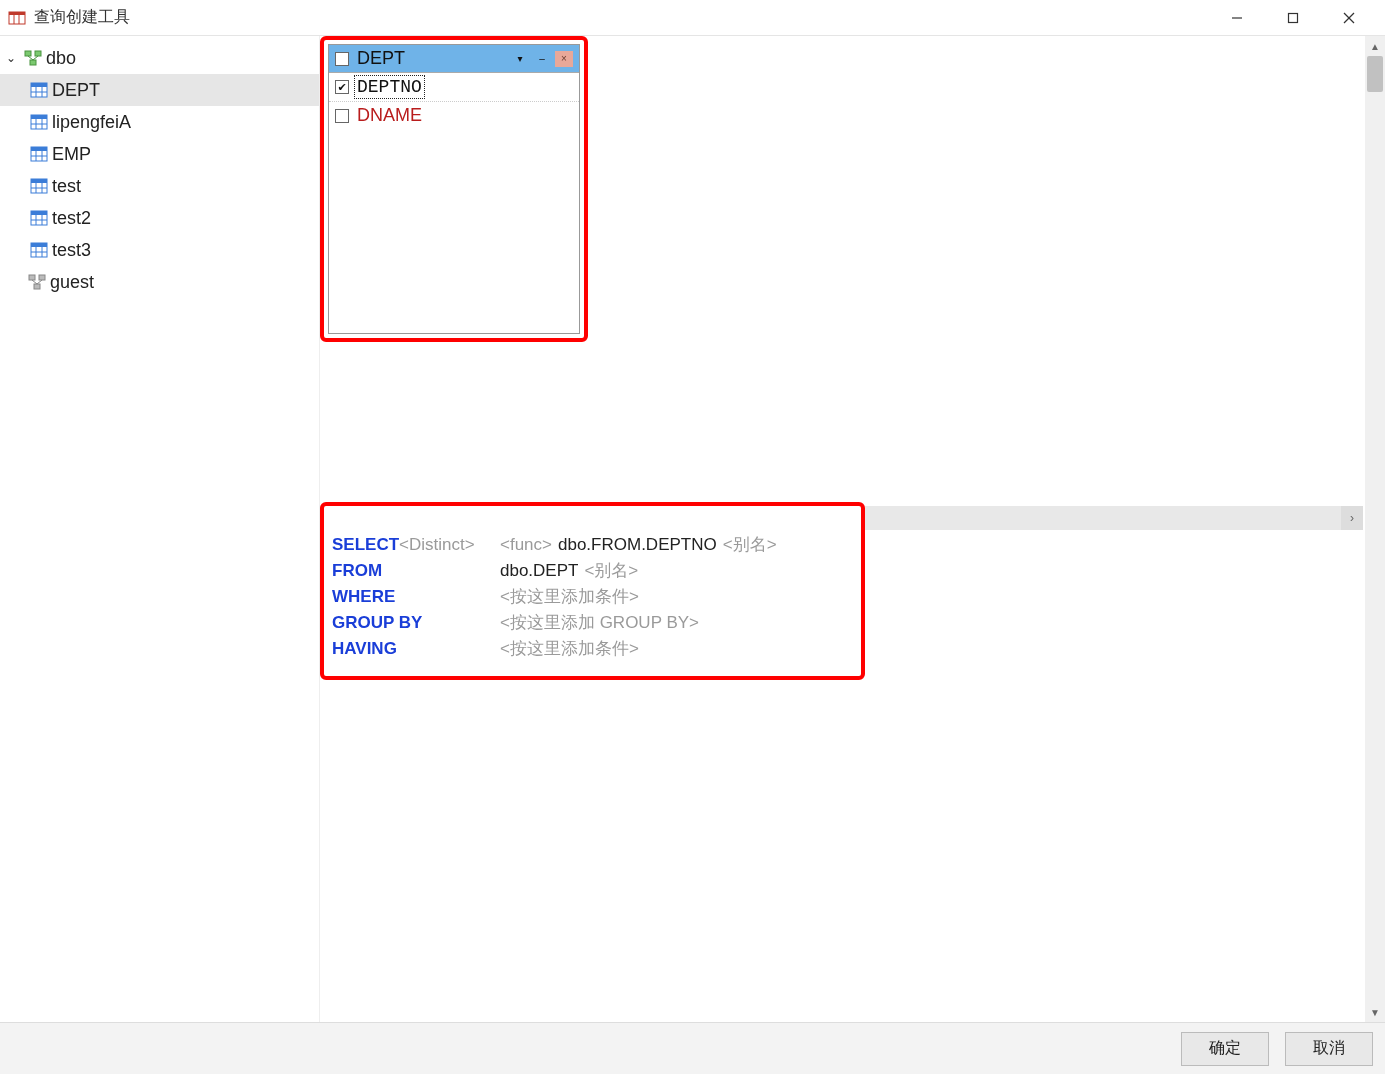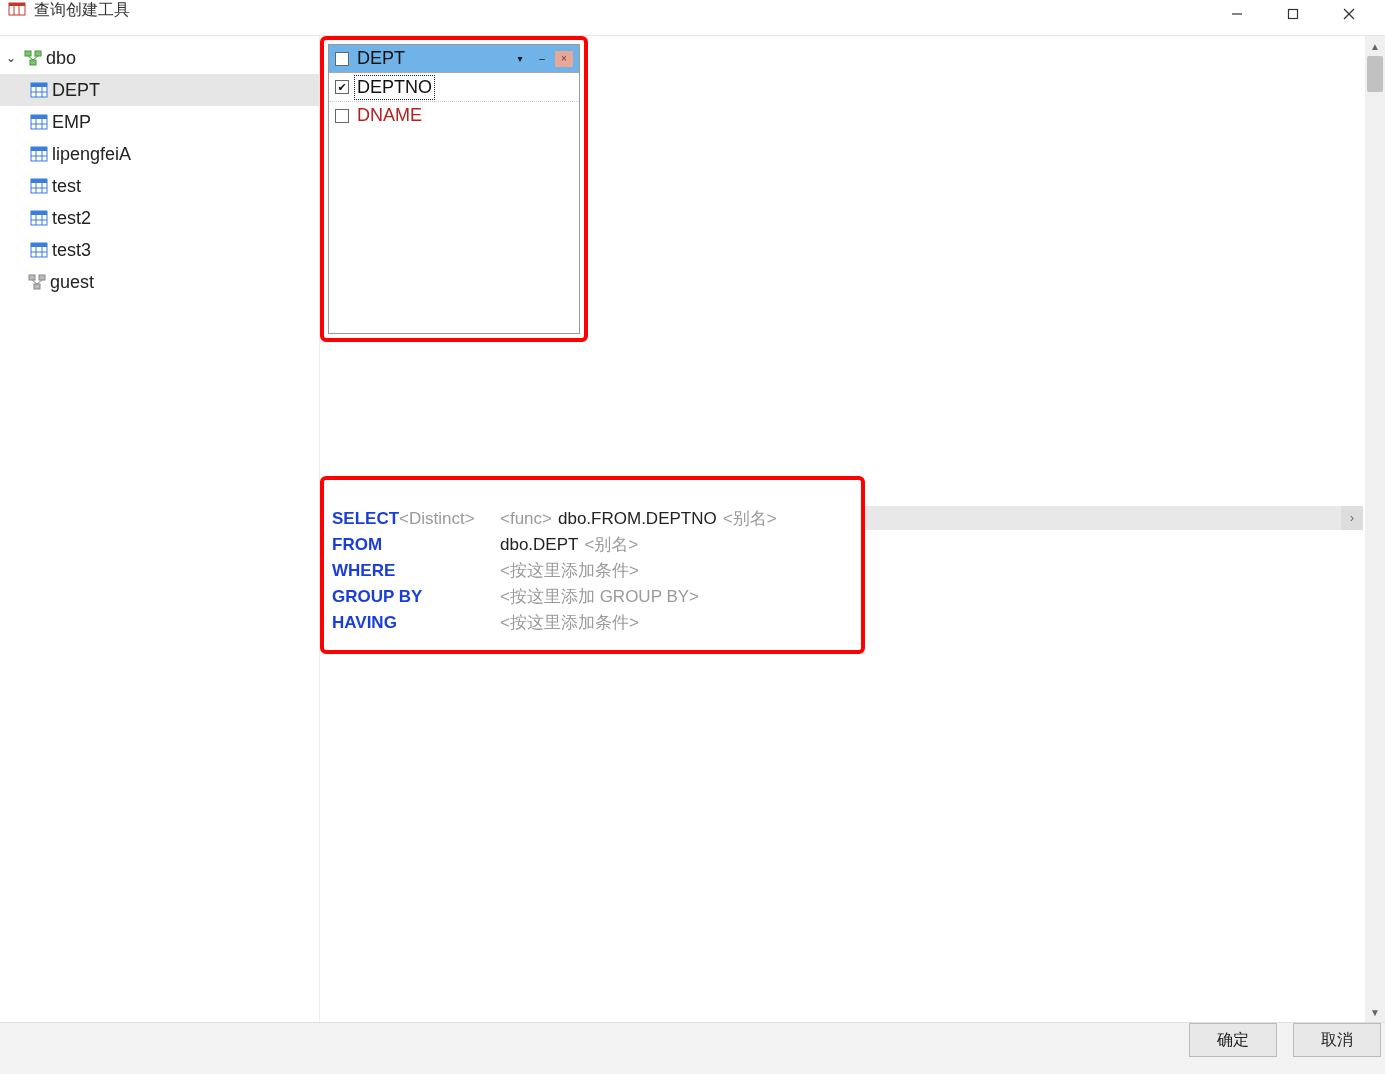--- a/index.html
+++ b/index.html
@@ -11,21 +11,21 @@
       height: 1074px;
       overflow: hidden;
       display: flex;
       flex-direction: column;
     }
     
     
     .titlebar {
       height: 36px;
       display: flex;
-      align-items: flex-start;
+      align-items: center;
       padding: 0 8px;
       border-bottom: 1px solid #e5e5e5;
       background: #fff;
     }
     .titlebar .app-icon {
       width: 18px; height: 18px;
       margin-right: 8px;
       display: inline-flex;
     }
     .titlebar .title { font-size: 16px; color: #333; }
@@ -122,38 +122,38 @@
     }
     .table-header .win-icons .mini-close { background:#e8a899; color:#6b3c30; }
     .col-row {
       display:flex; align-items:center; height:28px; padding:0 6px; gap:8px;
       border-top: 1px dotted #ccc;
       font-size:18px;
     }
     .col-row:first-of-type { border-top: none; }
     .col-row.checked { color:#111; }
     .col-row.dim { color:#b91c1c; }
-    .col-row .focused-border { outline: 1px dotted #222; margin-left:-2px; padding:1px 2px; }
+    .col-row .focused-border { outline: 1px dotted #222; margin-left:-2px; padding:1px 2px;font-family:Liberation Mono, monospace; }
     .col-row .cb {
       width:14px; height:14px; border:1px solid #666; display:inline-flex; align-items:center; justify-content:center; font-size:11px; color:#111;
     }
     .table-box .col-area { min-height: 260px; }
     
     
     .hscroll {
       position:absolute; left:0; right:22px; top:470px; height:24px;
       background:#e8e8e8; display:flex; align-items:center;
     }
     .hscroll .harrow { width:22px; height:24px; display:flex; align-items:center; justify-content:center; color:#666; font-size:12px; background:#ddd;}
     .hscroll .htrack { flex:1; position:relative; height:100%; }
     .hscroll .hthumb { position:absolute; left:0; top:2px; bottom:2px; width:88px; background:#bfbfbf; }
     
     
     .sql-box-wrap {
-      position:absolute; left:0px; top:440px; width:545px;
+      position:absolute; left:0px; top:466px; width:545px;
       border: 4px solid #f00;
       border-radius: 6px;
       padding: 2px 4px 10px 4px;
       background:#fff;
     }
     .sql-box {
       padding: 24px 4px 4px 4px;
       font-size:17px;
       line-height: 26px;
     }
@@ -164,21 +164,22 @@
     .sql-row .body { display:flex; gap:6px; flex-wrap:wrap;}
     .sql-indent { margin-left:168px; color:#9a9a9a; }
     
     
     .footer {
       height: 52px;
       background:#f3f3f3;
       border-top:1px solid #ddd;
       display:flex;
       justify-content:flex-end;
-      padding-right: 4px;
+      align-items:center;
+      padding-right: 12px;
       gap: 16px;
     }
     .footer button {
       width: 88px; height: 34px;
       background:#e8e8e8;
       border:1px solid #bbb;
       font-size:16px;
       color:#222;
       cursor:pointer;
     }
@@ -247,33 +248,33 @@
     <div class="tree-node child">
       <span class="table-icon">
         <svg viewBox="0 0 18 16">
             <rect x="1" y="1" width="16" height="14" fill="#fff" stroke="#3b7dd8"></rect>
             <rect x="1" y="1" width="16" height="4" fill="#3b7dd8"></rect>
             <line x1="6" y1="5" x2="6" y2="15" stroke="#3b7dd8"></line>
             <line x1="12" y1="5" x2="12" y2="15" stroke="#3b7dd8"></line>
             <line x1="1" y1="10" x2="17" y2="10" stroke="#3b7dd8"></line>
           </svg>
       </span>
+      <span>lipengfeiA</span>
+    </div>
+    <div class="tree-node child">
+      <span class="table-icon">
+        <svg viewBox="0 0 18 16">
+            <rect x="1" y="1" width="16" height="14" fill="#fff" stroke="#3b7dd8"></rect>
+            <rect x="1" y="1" width="16" height="4" fill="#3b7dd8"></rect>
+            <line x1="6" y1="5" x2="6" y2="15" stroke="#3b7dd8"></line>
+            <line x1="12" y1="5" x2="12" y2="15" stroke="#3b7dd8"></line>
+            <line x1="1" y1="10" x2="17" y2="10" stroke="#3b7dd8"></line>
+          </svg>
+      </span>
       <span>EMP</span>
-    </div>
-    <div class="tree-node child">
-      <span class="table-icon">
-        <svg viewBox="0 0 18 16">
-            <rect x="1" y="1" width="16" height="14" fill="#fff" stroke="#3b7dd8"></rect>
-            <rect x="1" y="1" width="16" height="4" fill="#3b7dd8"></rect>
-            <line x1="6" y1="5" x2="6" y2="15" stroke="#3b7dd8"></line>
-            <line x1="12" y1="5" x2="12" y2="15" stroke="#3b7dd8"></line>
-            <line x1="1" y1="10" x2="17" y2="10" stroke="#3b7dd8"></line>
-          </svg>
-      </span>
-      <span>lipengfeiA</span>
     </div>
     <div class="tree-node child">
       <span class="table-icon">
         <svg viewBox="0 0 18 16">
             <rect x="1" y="1" width="16" height="14" fill="#fff" stroke="#3b7dd8"></rect>
             <rect x="1" y="1" width="16" height="4" fill="#3b7dd8"></rect>
             <line x1="6" y1="5" x2="6" y2="15" stroke="#3b7dd8"></line>
             <line x1="12" y1="5" x2="12" y2="15" stroke="#3b7dd8"></line>
             <line x1="1" y1="10" x2="17" y2="10" stroke="#3b7dd8"></line>
           </svg>

